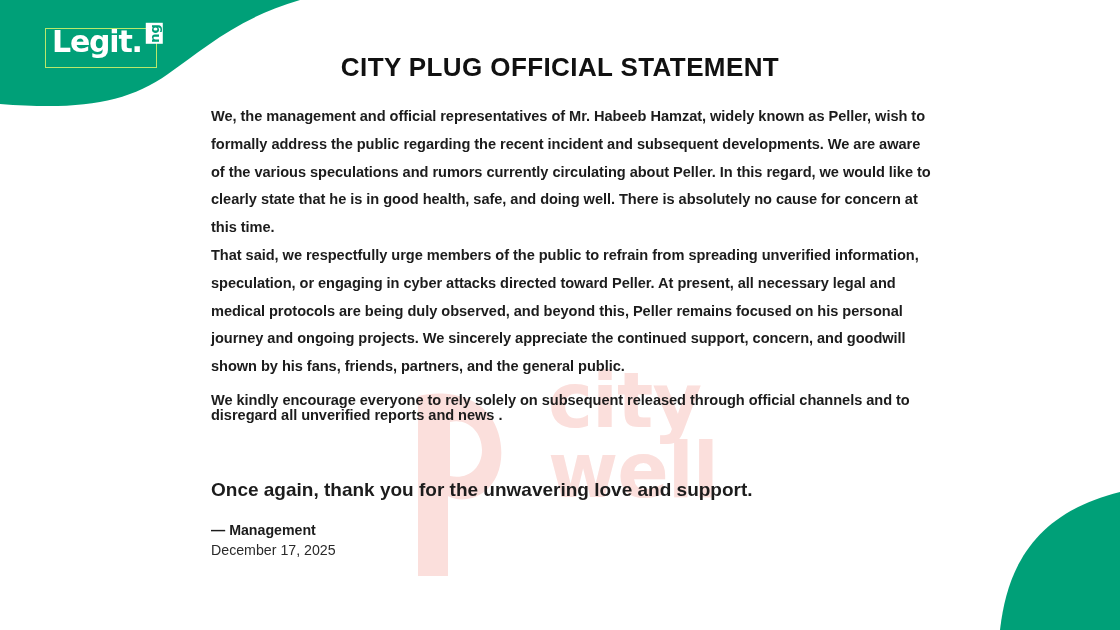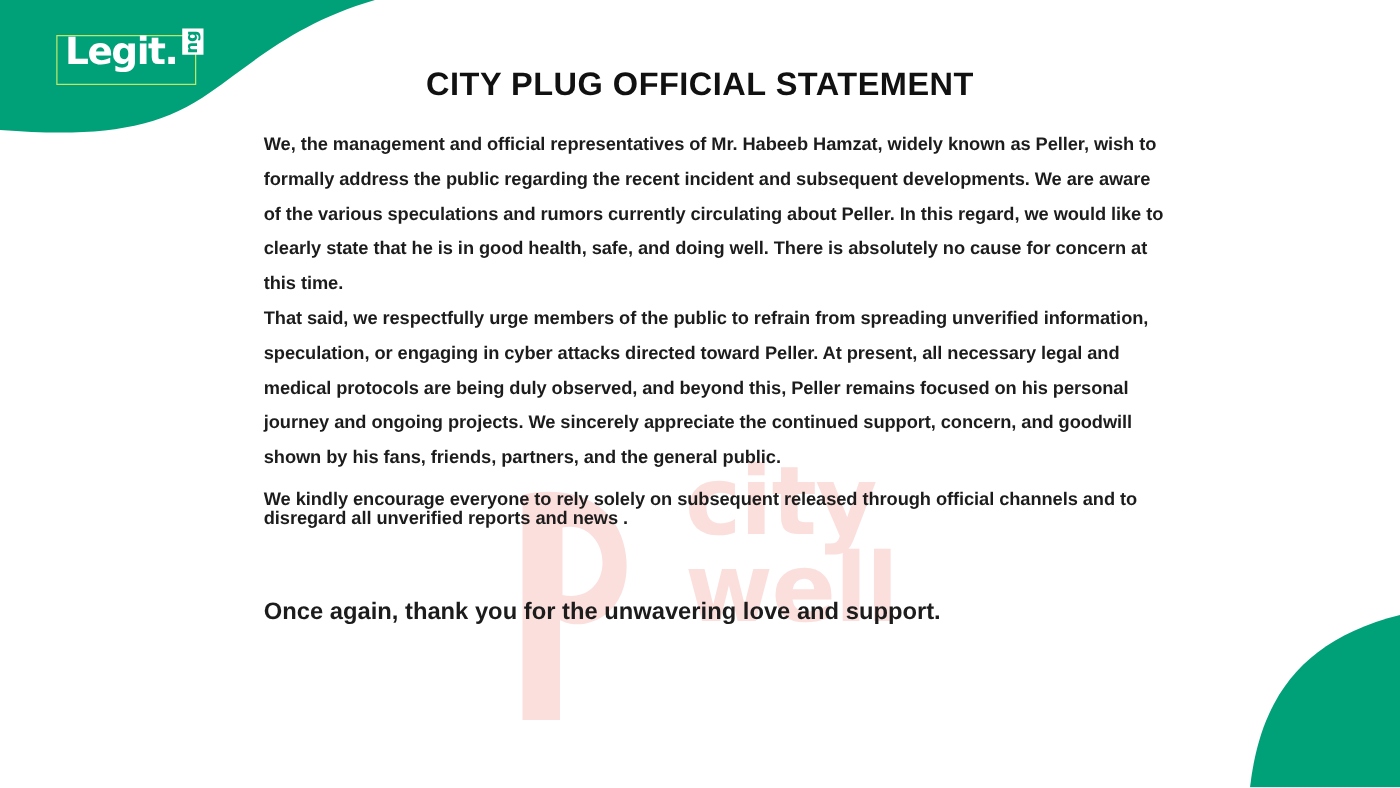--- a/index.html
+++ b/index.html
@@ -209,17 +209,21 @@
     <div id="body-col">
 
       <p class="para spaced-after">We, the management and official representatives of Mr. Habeeb Hamzat, widely known as Peller, wish to formally address the public regarding the recent incident and subsequent developments. We are aware of the various speculations and rumors currently circulating about Peller. In this regard, we would like to clearly state that he is in good health, safe, and doing well. There is absolutely no cause for concern at this time.</p>
 
       <p class="para">That said, we respectfully urge members of the public to refrain from spreading unverified information, speculation, or engaging in cyber attacks directed toward Peller. At present, all necessary legal and medical protocols are being duly observed, and beyond this, Peller remains focused on his personal journey and ongoing projects. We sincerely appreciate the continued support, concern, and goodwill shown by his fans, friends, partners, and the general public.</p>
 
       <p class="para tight">We kindly encourage everyone to rely solely on subsequent released through official channels and to disregard all unverified reports and news .</p>
 
       <div id="closing">Once again, thank you for the unwavering love and support.</div>
 
+      <div id="signature">
+        <div>— Management</div>
+        <div id="sig-date">December 17, 2025</div>
+      </div>
 
     </div>
   </div>
 
 </div>
 
 </body></html>

